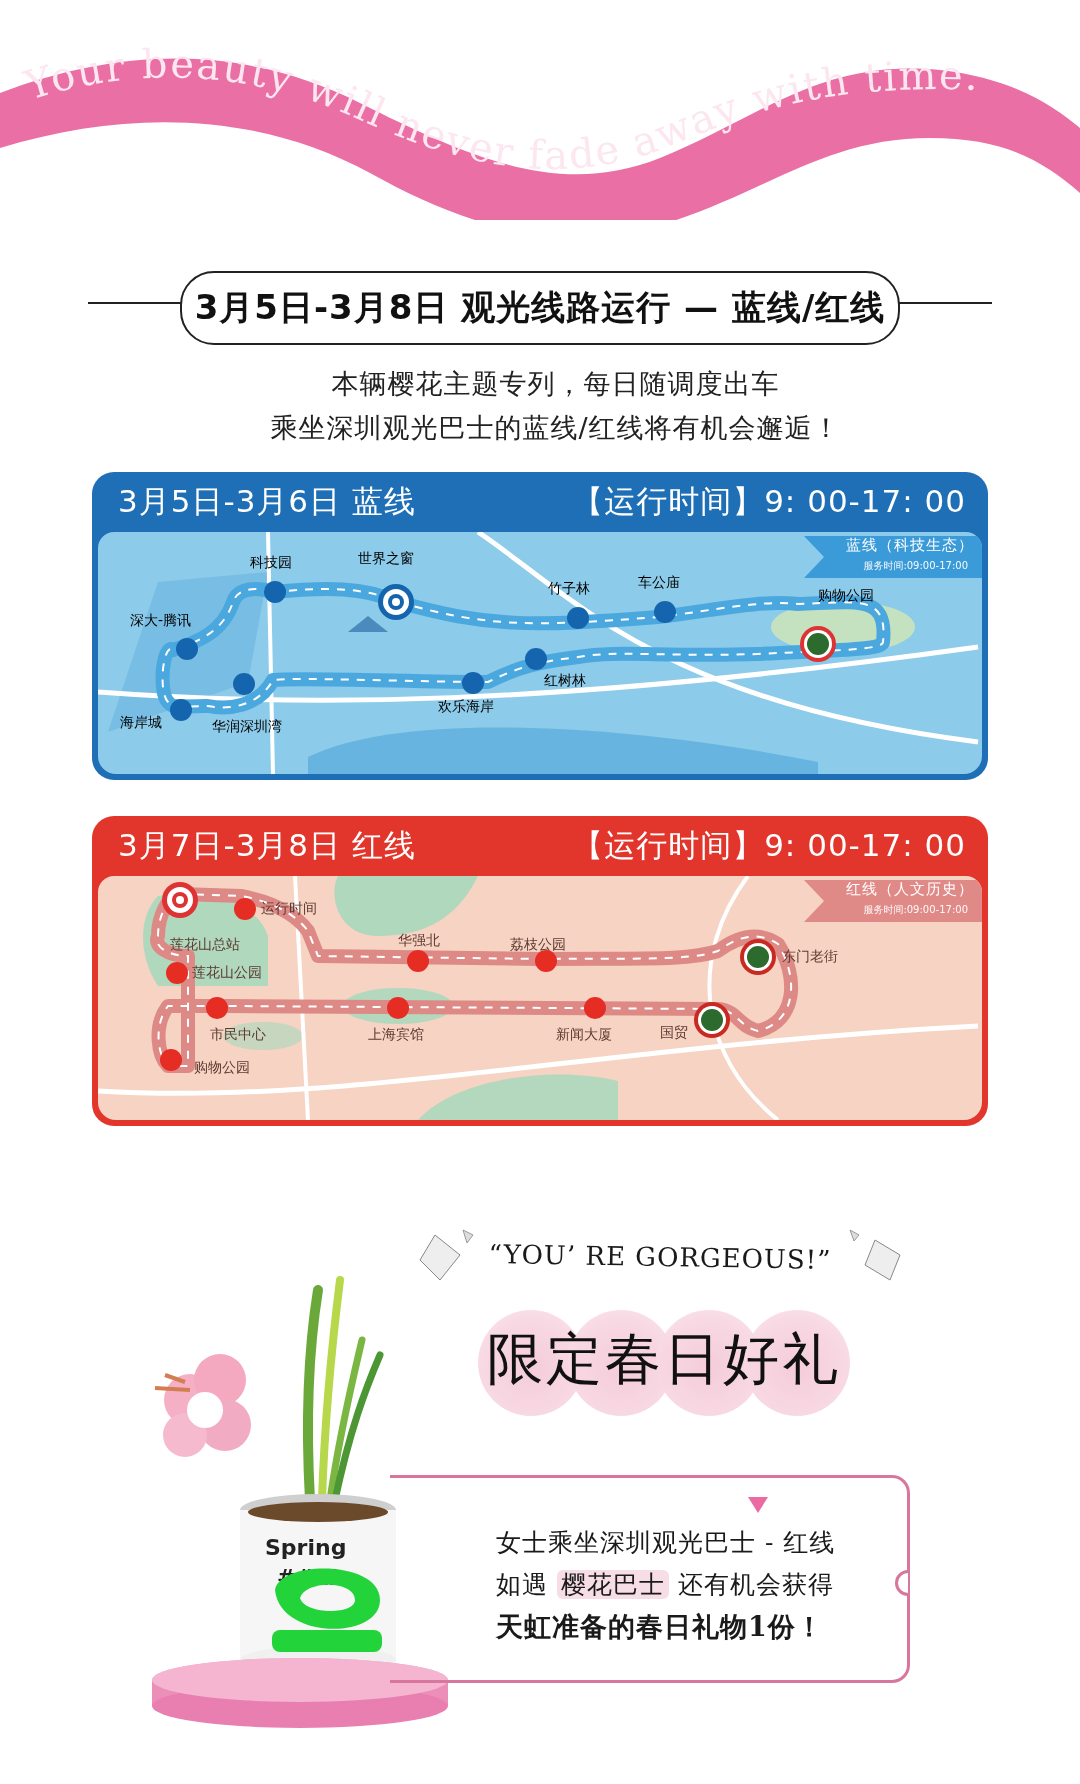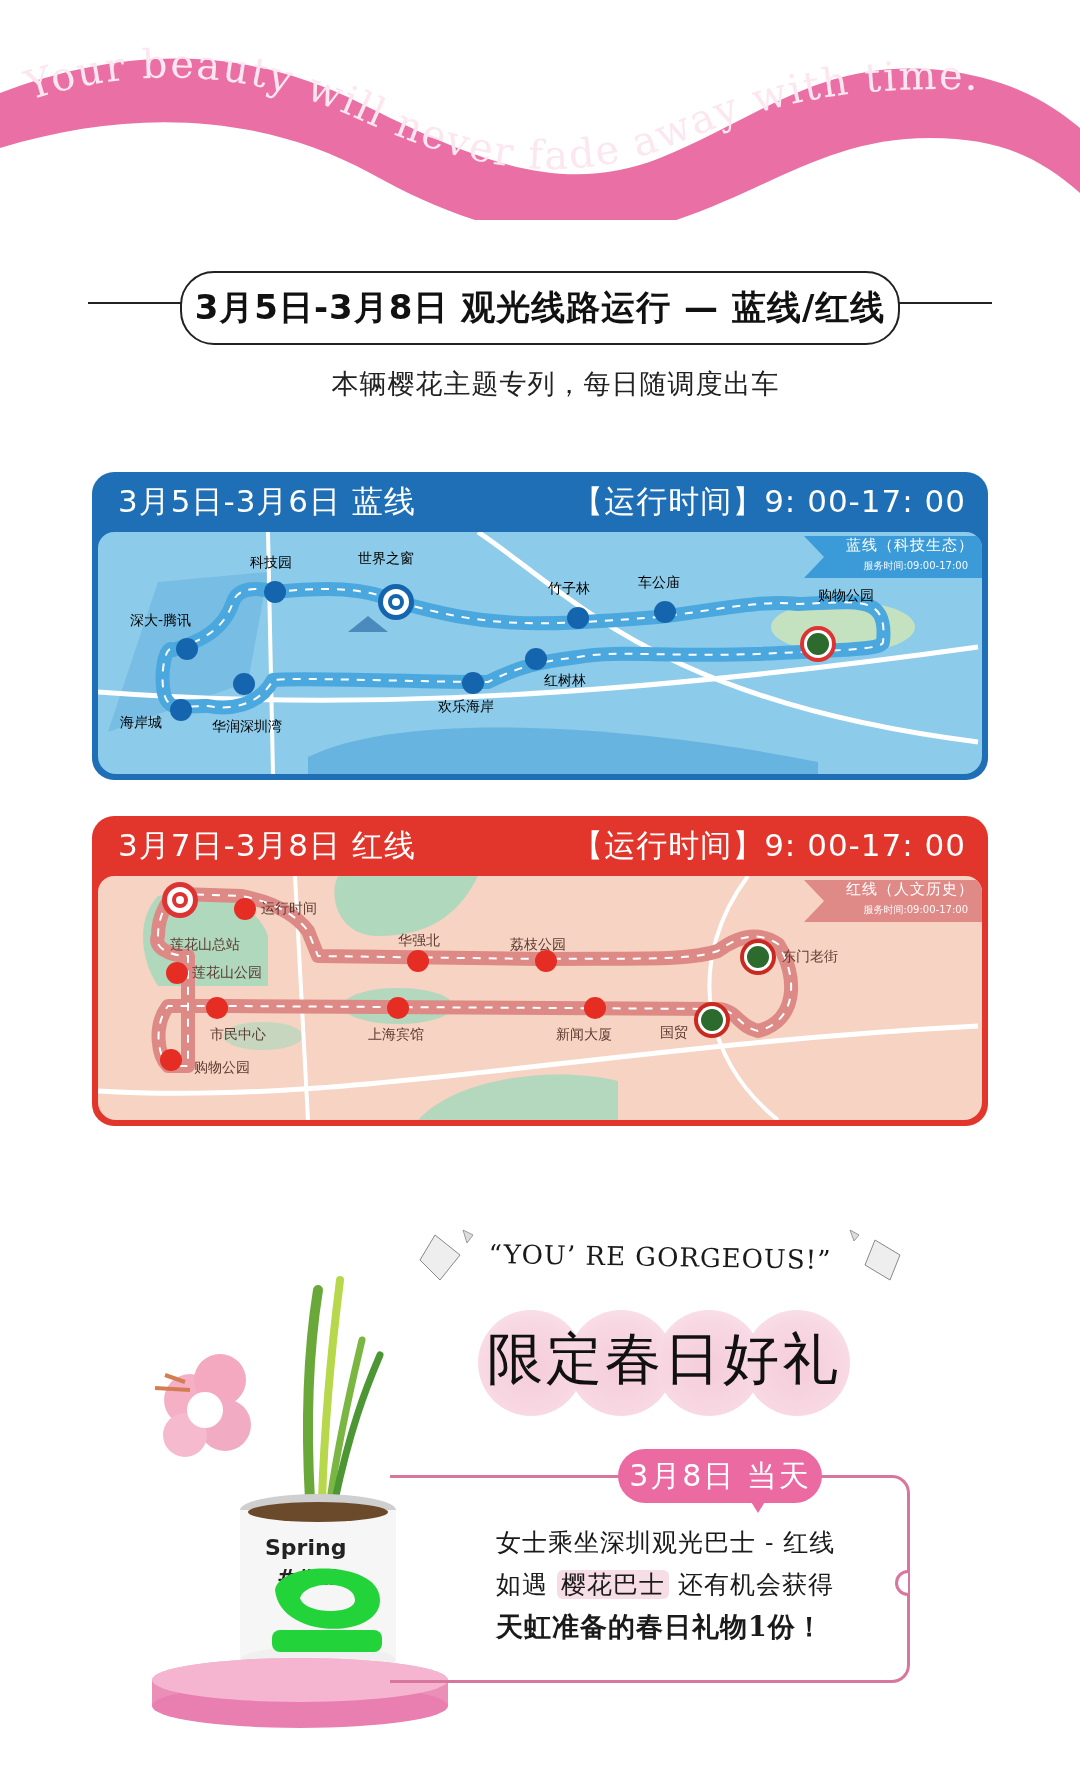--- a/index.html
+++ b/index.html
@@ -79,20 +79,21 @@
 </div>
 
 <div class="title-row">
   <div class="title-line l"></div>
   <div class="title-line r"></div>
   <div class="title-pill">3月5日-3月8日 观光线路运行 — 蓝线/红线</div>
 </div>
 
 <div class="intro">
   <div>本辆樱花主题专列，每日随调度出车</div>
+  <div>乘坐深圳观光巴士的蓝线/红线将有机会邂逅！</div>
 </div>
 
 <div class="route-card blue">
   <div class="card-head">
     <span>3月5日-3月6日 蓝线</span>
     <span>【运行时间】9: 00-17: 00</span>
   </div>
   <div class="card-map">
     <svg width="884" height="242" viewBox="0 0 884 242">
 
@@ -248,21 +249,20 @@
 
     <ellipse cx="160" cy="420" rx="148" ry="22" fill="#f3a6c8"></ellipse>
     <rect x="12" y="420" width="296" height="26" fill="#eb8fb8"></rect>
     <ellipse cx="160" cy="446" rx="148" ry="22" fill="#e87fb0"></ellipse>
     <ellipse cx="160" cy="420" rx="148" ry="22" fill="#f5b5d1"></ellipse>
   </svg>
 
   <div class="ticket">
     <div class="ticket-notch"></div>
   </div>
-  <div class="date-pill">3月8日 当天</div>
   <div class="date-pill-tail"></div>
 
   <div class="gift-text">
     <div>女士乘坐深圳观光巴士 - 红线</div>
     <div>
       <span>如遇</span>
       <span class="hl">樱花巴士</span>
       <span>还有机会获得</span>
     </div>
     <div class="bold">天虹准备的春日礼物1份！</div>

